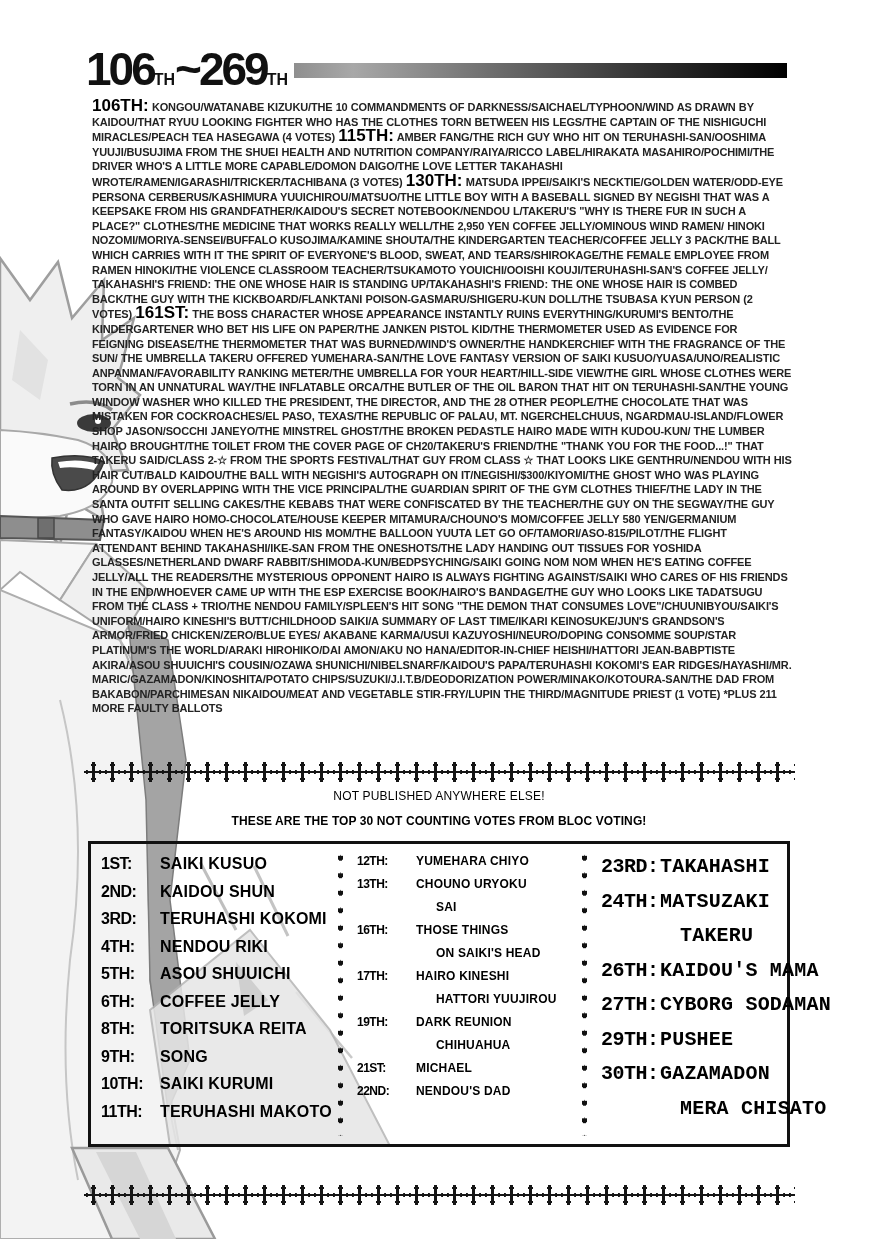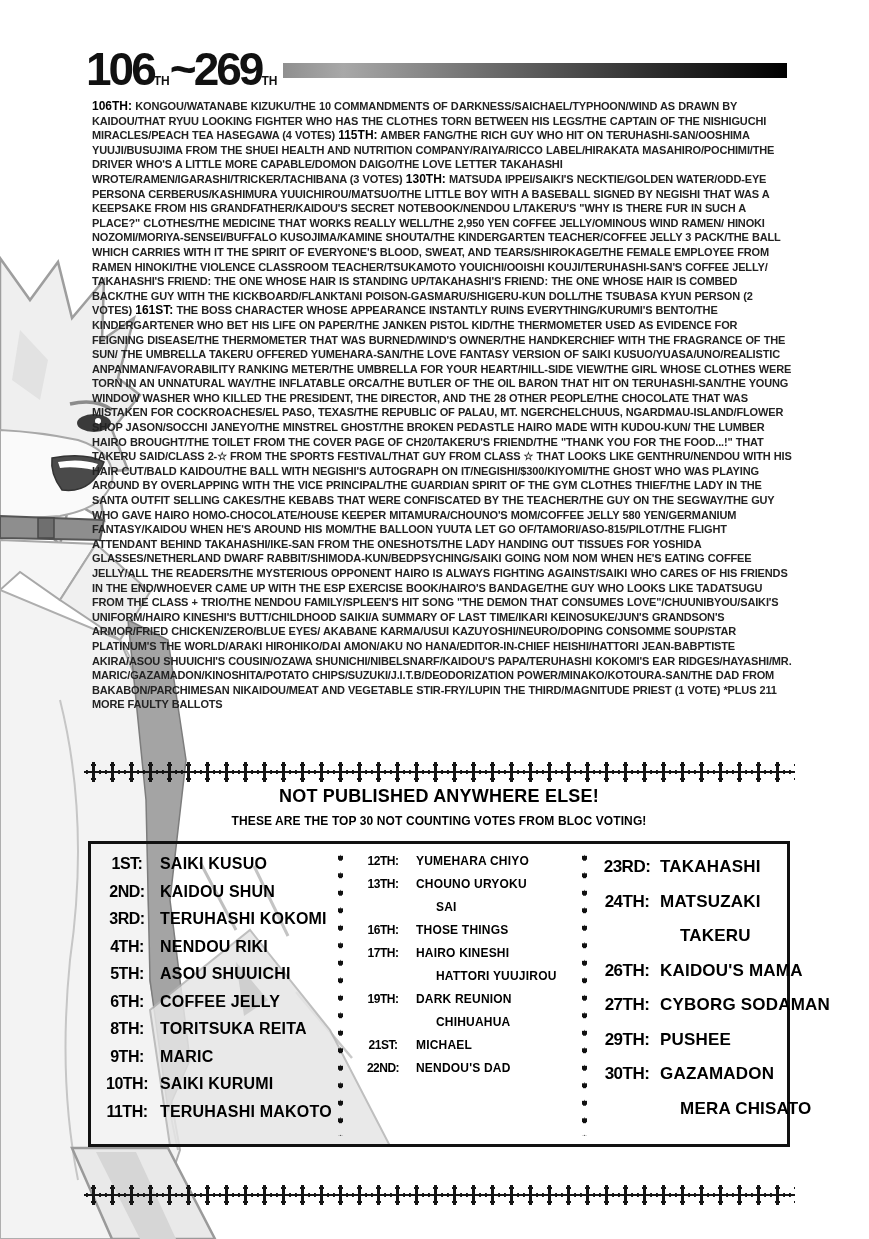--- a/index.html
+++ b/index.html
@@ -9,70 +9,70 @@
   }
   .bg-art{position:absolute; left:0; top:0; z-index:0; pointer-events:none;}
   .layer{position:absolute; z-index:1;}
 
   
   .title-row{left:86px; top:46px; right:82px; display:flex; align-items:center;}
   .poll-range{
     font-weight:bold; font-size:46px; letter-spacing:-3px; color:#111;
     line-height:1; white-space:nowrap; transform:scaleY(1.02);
   }
-  .poll-range .suf{font-size:12px; letter-spacing:0; vertical-align:baseline; font-weight:bold;}
+  .poll-range .suf{font-size:16px; letter-spacing:0; vertical-align:baseline; font-weight:bold;}
   .title-bar{
     flex:1; height:15px; margin-left:6px; margin-top:2px;
     background:linear-gradient(90deg,#8f8f8f 0%,#a8a8a8 12%,#6e6e6e 40%,#303030 72%,#000 100%);
   }
 
   
   .results{
     left:92px; top:99px; width:700px;
     font-size:11px; line-height:14.6px; font-weight:bold; letter-spacing:-0.15px;
     text-align:left; color:#232323; word-spacing:0.3px;
   }
-  .rank-label{font-size:12px; color:#000; letter-spacing:0;}
+  .rank-label{font-size:17px; color:#000; letter-spacing:0;}
 
   
   .stitch{
     left:84px; right:74px; height:20px;
     background-image:
       radial-gradient(circle 2.3px at 9.5px 2.8px,  #151515 97%, transparent 100%),
       radial-gradient(circle 2.3px at 9.5px 17.2px, #151515 97%, transparent 100%),
       radial-gradient(circle 1.7px at 2.8px 10px,  #151515 97%, transparent 100%),
       radial-gradient(circle 1.7px at 16.2px 10px, #151515 97%, transparent 100%),
       linear-gradient(90deg, transparent 8.4px, #151515 8.4px, #151515 10.6px, transparent 10.6px),
       linear-gradient(180deg, transparent 9.1px, #151515 9.1px, #151515 10.9px, transparent 10.9px);
     background-size:19px 20px; background-repeat:repeat-x;
   }
   .stitch-top{top:762px;}
   .stitch-bottom{top:1185px;}
 
   
   .heading{left:88px; top:784px; width:702px; text-align:center; color:#000;}
-  .heading .h1{font-size:18px; font-weight:bold; letter-spacing:0.2px; line-height:24px;}
+  .heading .h1{font-size:12px; font-weight:normal; letter-spacing:0.2px; line-height:24px;}
   .heading .h2{font-size:12px; font-weight:bold; letter-spacing:0.1px; line-height:26px; white-space:nowrap;}
 
   
   .list-box{
     left:88px; top:841px; width:702px; height:306px; box-sizing:border-box;
     border:3px solid #111; display:flex; background:transparent;
   }
   .rcol{padding:6px 2px 0 10px; box-sizing:border-box;}
   .col-a{width:244px; font-size:16px; line-height:27.5px;}
   .col-b{width:232px; font-size:12px; line-height:23px;}
-  .col-c{width:196px; font-size:17px; line-height:34.5px;}
+  .col-c{width:196px; font-size:20px; line-height:34.5px;font-family:Liberation Mono, monospace;}
   .colsep{
     width:13px; margin:6px 0 8px 0;
     background-image:radial-gradient(circle 2.7px at 50% 8px, #111 97%, transparent 100%);
     background-size:13px 17.5px; background-repeat:repeat-y;
   }
   .lrow{display:flex; font-weight:bold; color:#000; white-space:nowrap;}
-  .lrank{width:52px; text-align:center; flex:none; letter-spacing:-0.5px;}
+  .lrank{width:52px; text-align:left; flex:none; letter-spacing:-0.5px;}
   .lname{padding-left:7px; letter-spacing:0.2px;}
   .cont{padding-left:27px;}
 </style>
 </head>
 <body>
 
 <div class="page">
 
   <svg class="bg-art" width="420" height="1239" viewBox="0 0 420 1239" aria-hidden="true">
 
@@ -150,21 +150,21 @@
         <div class="lrow">
           <span class="lrank">6TH:</span>
           <span class="lname">COFFEE JELLY</span>
         </div>
         <div class="lrow">
           <span class="lrank">8TH:</span>
           <span class="lname">TORITSUKA REITA</span>
         </div>
         <div class="lrow">
           <span class="lrank">9TH:</span>
-          <span class="lname">MARIC</span>
+          <span class="lname">SONG</span>
         </div>
         <div class="lrow">
           <span class="lrank">10TH:</span>
           <span class="lname">SAIKI KURUMI</span>
         </div>
         <div class="lrow">
           <span class="lrank">11TH:</span>
           <span class="lname">TERUHASHI MAKOTO</span>
         </div>
       </div>
@@ -180,20 +180,24 @@
         </div>
         <div class="lrow">
           <span class="lrank"></span>
           <span class="lname cont">SAI</span>
         </div>
         <div class="lrow">
           <span class="lrank">16TH:</span>
           <span class="lname">THOSE THINGS</span>
         </div>
         <div class="lrow">
+          <span class="lrank"></span>
+          <span class="lname cont">ON SAIKI'S HEAD</span>
+        </div>
+        <div class="lrow">
           <span class="lrank">17TH:</span>
           <span class="lname">HAIRO KINESHI</span>
         </div>
         <div class="lrow">
           <span class="lrank"></span>
           <span class="lname cont">HATTORI YUUJIROU</span>
         </div>
         <div class="lrow">
           <span class="lrank">19TH:</span>
           <span class="lname">DARK REUNION</span>

